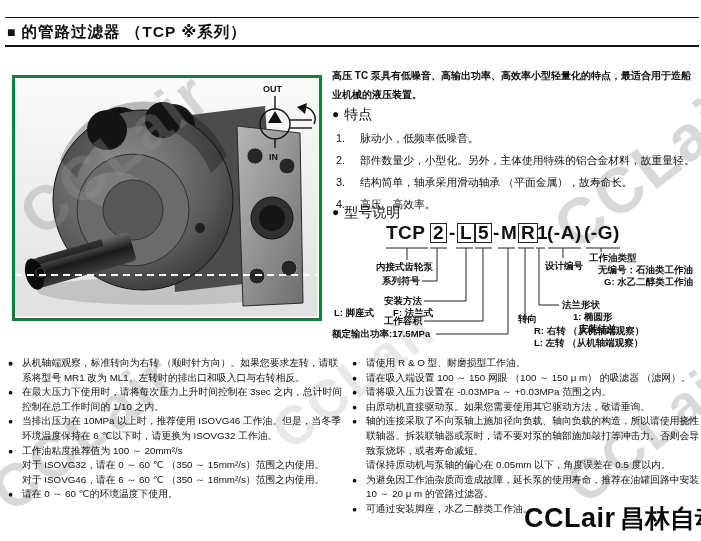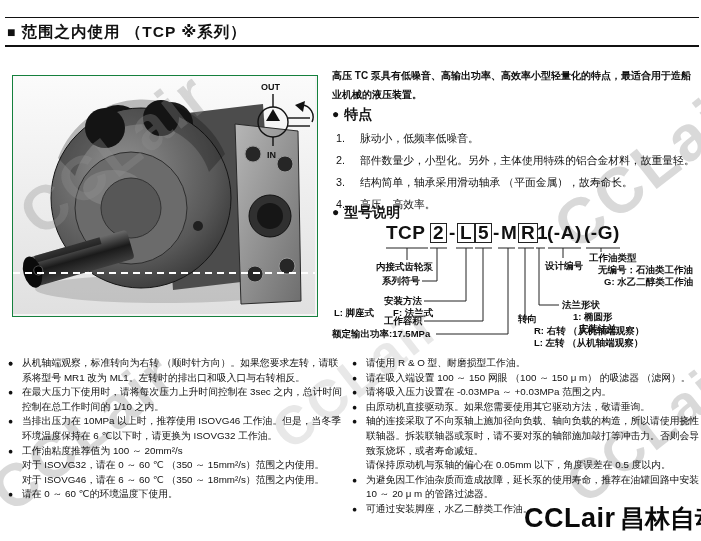--- a/index.html
+++ b/index.html
@@ -6,25 +6,25 @@
   .page{position:relative;width:701px;height:541px;background:#ffffff;overflow:hidden;
         font-family:"Liberation Sans","DejaVu Sans",sans-serif;color:#111;}
 
   
   .rule-top{position:absolute;left:5px;width:694px;top:17px;border-top:1.5px solid #111;z-index:4;}
   .page-title{position:absolute;left:7px;top:22px;font-size:15.5px;font-weight:bold;letter-spacing:1px;z-index:4;white-space:nowrap;}
   .page-title .sq{font-size:14px;margin-right:5px;}
   .rule-bot{position:absolute;left:5px;width:694px;top:45px;border-top:2.5px solid #111;z-index:4;}
 
   
-  .photo{position:absolute;left:12px;top:75px;width:304px;height:240px;border:1px solid #15803d;z-index:1;background:#f4f4f4;}
+  .photo{position:absolute;left:12px;top:75px;width:304px;height:240px;border:3px solid #15803d;z-index:1;background:#f4f4f4;}
 
   
   .intro{position:absolute;left:332px;top:66px;width:368px;font-size:10px;line-height:19px;z-index:4;font-weight:bold;}
-  .sec-head{position:absolute;left:332px;font-size:14px;font-weight:bold;z-index:4;white-space:nowrap;}
+  .sec-head{position:absolute;left:332px;font-size:14px;font-weight:normal;z-index:4;white-space:nowrap;}
   .sec-head .dot{font-size:12px;margin-right:5px;vertical-align:1px;}
   .features-list{position:absolute;left:336px;top:127px;width:365px;font-size:10.8px;line-height:22px;z-index:4;}
   .feat{display:flex;}
   .feat .num{flex:0 0 24px;}
 
   
   .diagram{position:absolute;left:332px;top:222px;width:369px;height:136px;z-index:4;}
   .diagram svg{position:absolute;left:0;top:0;}
   .code-seg{position:absolute;top:0;font-size:19px;font-weight:bold;line-height:21px;white-space:nowrap;letter-spacing:.5px;}
   .code-seg.boxed{border:1.5px solid #222;padding:0 2px;line-height:18px;top:1px;letter-spacing:0;}
@@ -57,21 +57,21 @@
 <div class="page">
 
   <span class="wm wm1">CCLair</span>
   <span class="wm wm2">CCLair</span>
   <span class="wm wm3">CCLair</span>
   <span class="wm wm4">CCLair</span>
   <span class="wm wm5">CCLair</span>
 
   <div class="rule-top"></div>
   <div class="page-title">
-    <span class="sq">■</span><span>范围之内使用 （TCP ※系列）</span>
+    <span class="sq">■</span><span>的管路过滤器 （TCP ※系列）</span>
   </div>
   <div class="rule-bot"></div>
 
   <div class="photo">
     <svg width="302" height="238" viewBox="0 0 302 238">
       <defs>
         <linearGradient id="pbg" x1="0" y1="0" x2="0" y2="1">
           <stop offset="0" stop-color="#fbfbfb"></stop>
             <stop offset="1" stop-color="#e0e0e0"></stop>
         </linearGradient>

